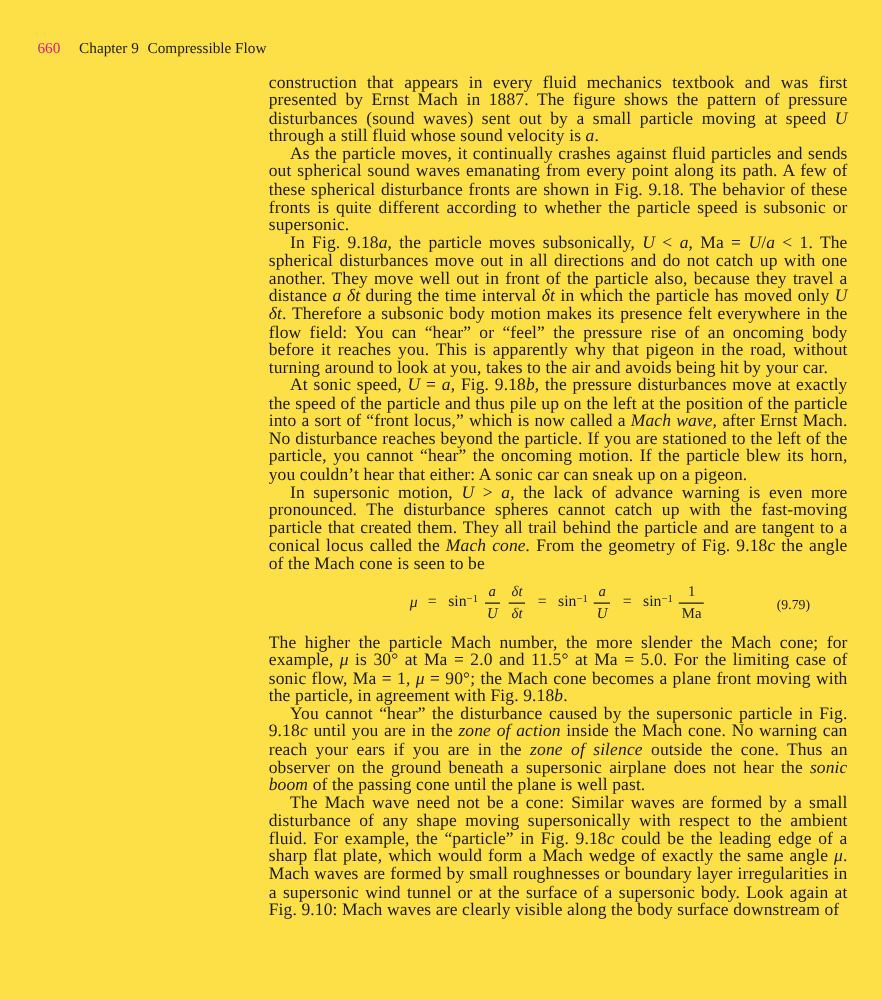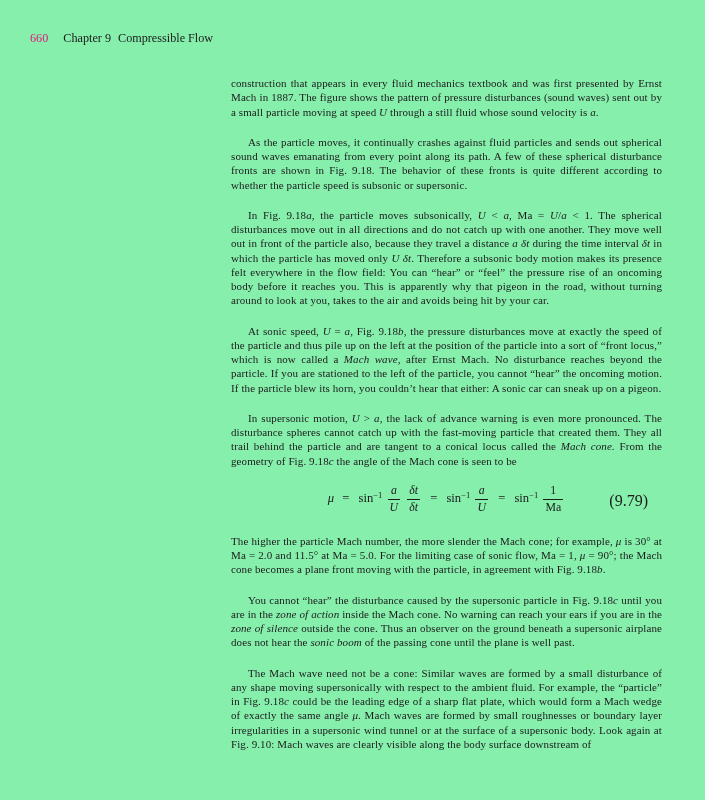--- a/index.html
+++ b/index.html
@@ -1,20 +1,20 @@
 <!DOCTYPE html>
 <html><head>
 <meta charset="utf-8">
 <style>
   html, body { margin: 0; padding: 0; background: #ffffff; }
   .page {
     position: relative;
     width: 705px;
     height: 800px;
-    background: #86efac;
+    background: #fde047;
     font-family: "Liberation Serif", "DejaVu Serif", serif;
     color: #1b1b1b;
     overflow: hidden;
   }
   .running-head {
     position: absolute;
     left: 30px;
     top: 31px;
     font-size: 12.2px;
     white-space: nowrap;
@@ -24,22 +24,22 @@
     margin-right: 15px;
   }
   .chapter-label { margin-right: 7px; }
   .content {
     position: absolute;
     left: 215px;
     top: 60px;
     width: 463px;
   }
   .content p {
-    margin: 16px;
-    font-size: 11px;
+    margin: 0;
+    font-size: 14px;
     line-height: 14.25px;
     text-align: justify;
     letter-spacing: 0.1px;
   }
   .content p.indent { text-indent: 17px; }
   .i { font-style: italic; }
   .equation {
     position: relative;
     margin: 8px 0 7px 0;
     height: 34px;
@@ -67,21 +67,21 @@
   .frac .num {
     border-bottom: 1px solid #1b1b1b;
     padding: 0 2px 1px 2px;
   }
   .frac .den { padding: 1px 2px 0 2px; }
   .eq-number {
     position: absolute;
     right: 30px;
     top: 50%;
     transform: translateY(-50%);
-    font-size: 16px;
+    font-size: 11px;
   }
 </style>
 </head>
 <body>
 
 <div class="page">
 
   <div class="running-head">
     <span class="page-num">660</span><span class="chapter-label">Chapter 9</span><span>Compressible Flow</span>
   </div>

